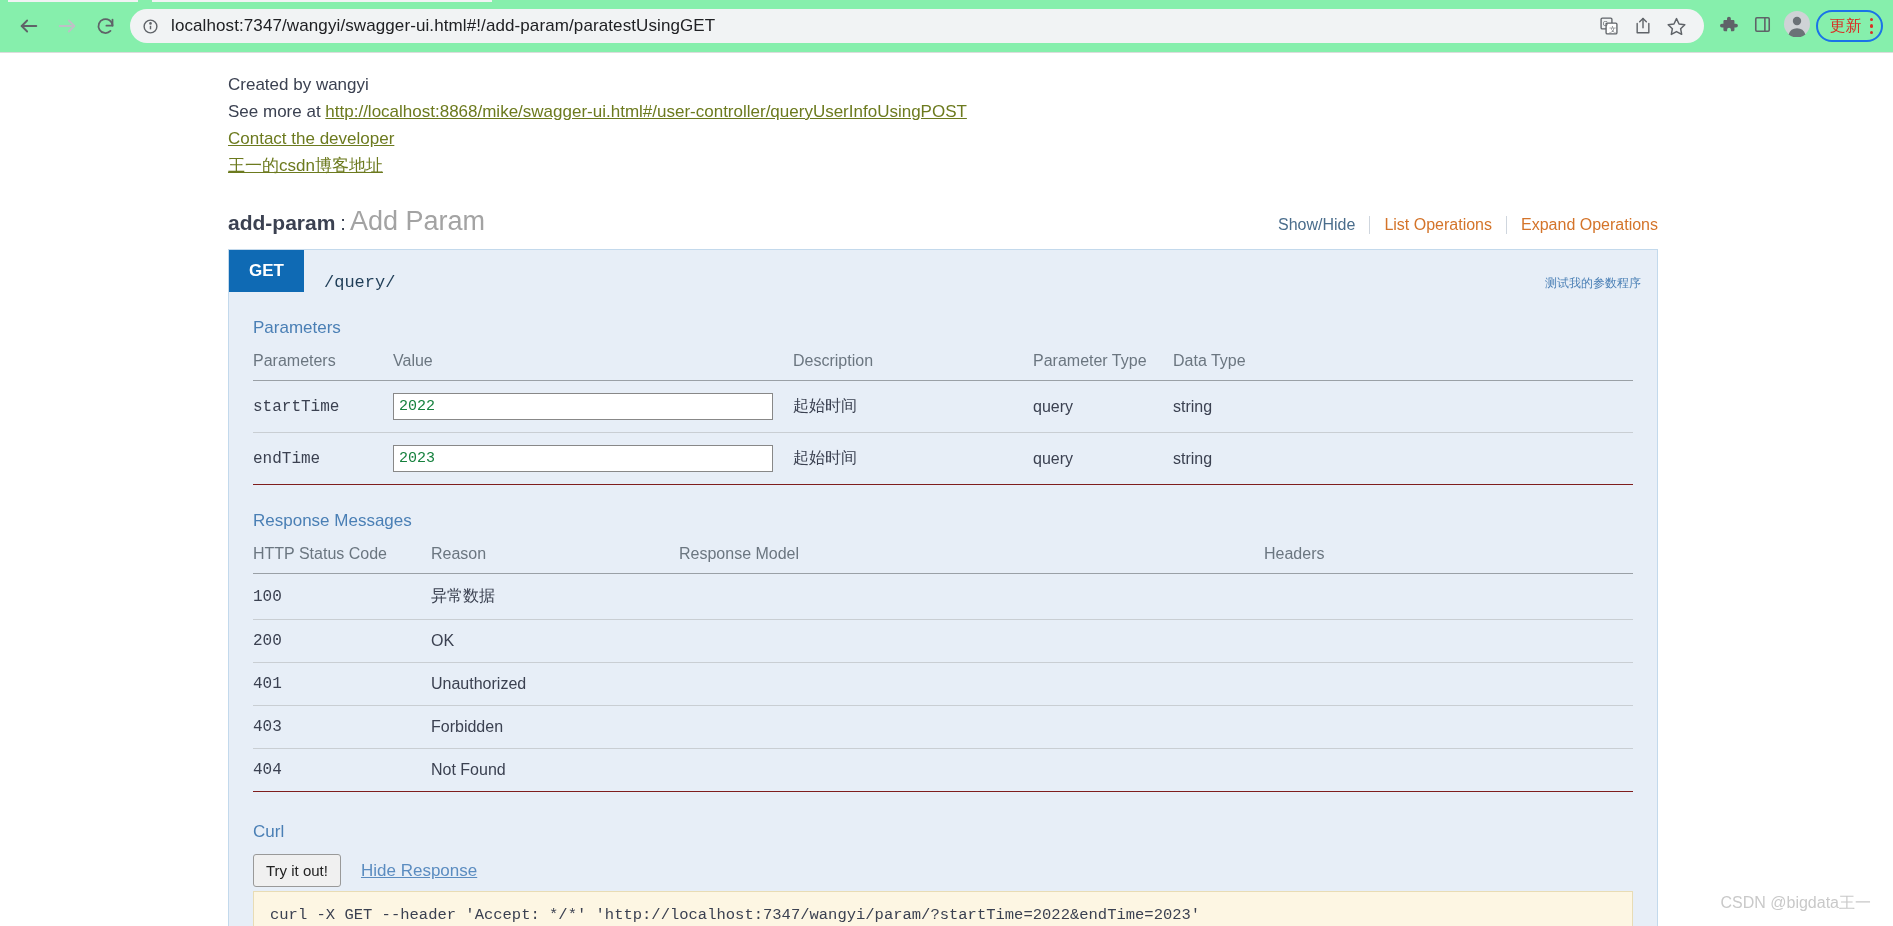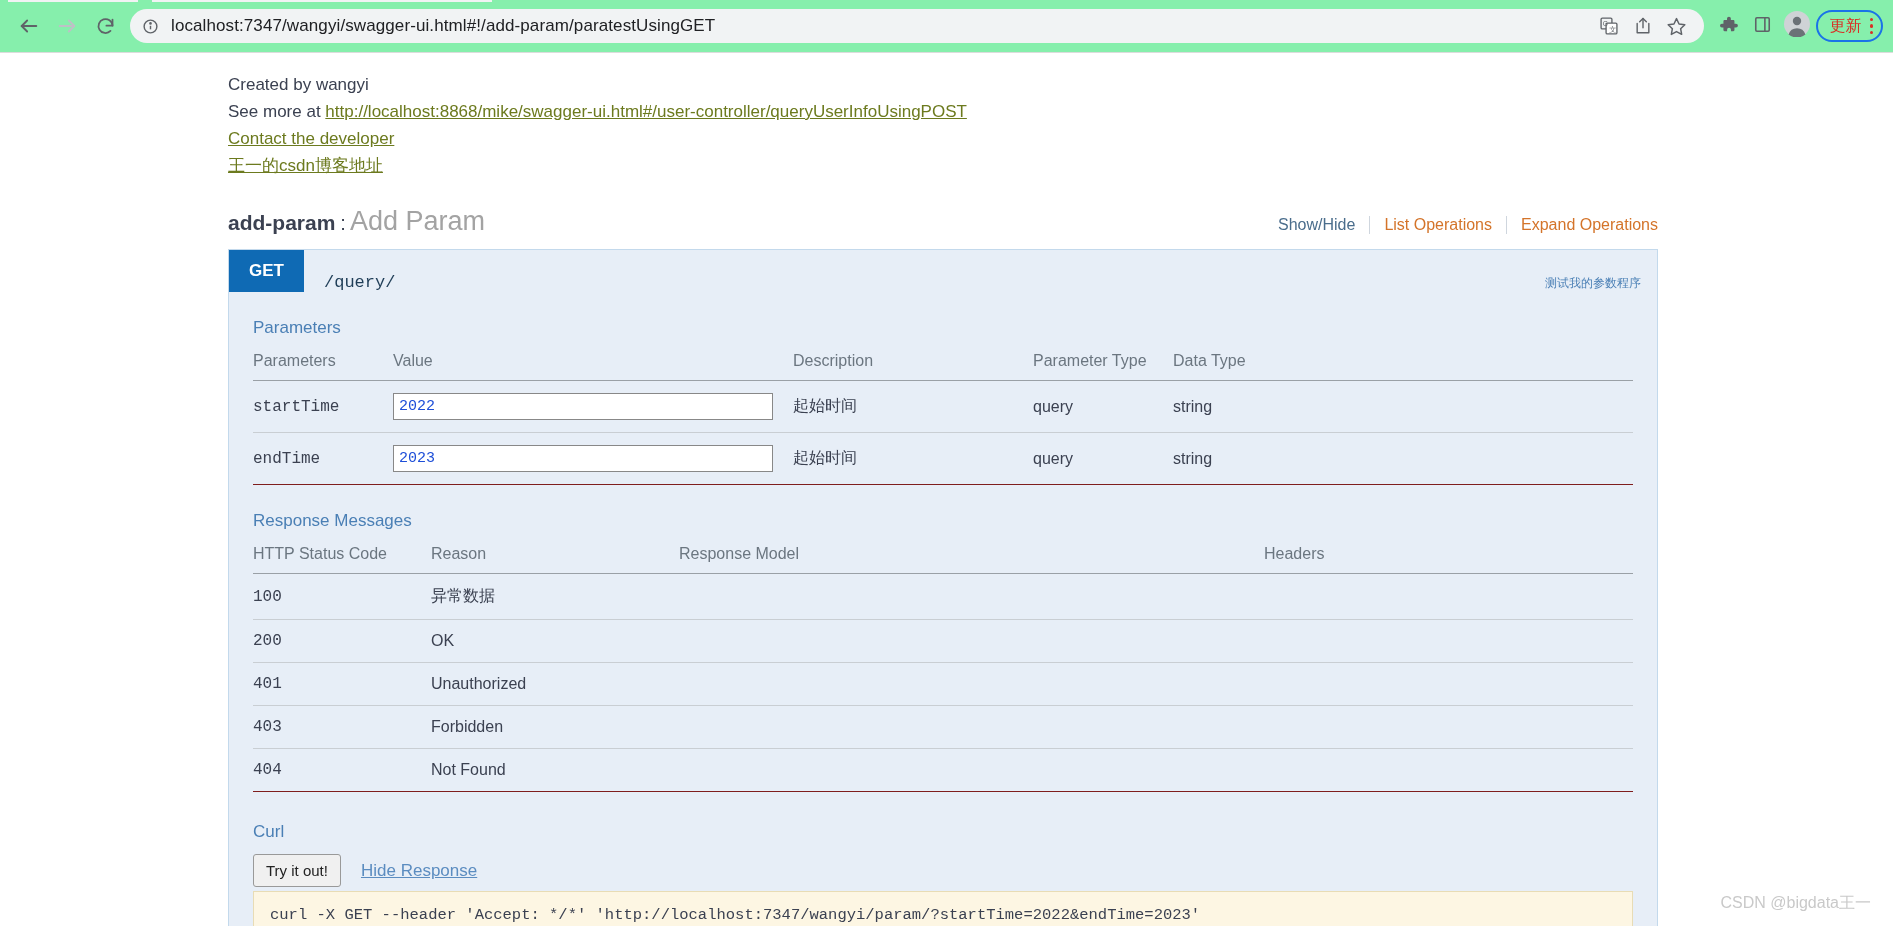--- a/index.html
+++ b/index.html
@@ -250,21 +250,21 @@
   td.mono {
     font-family: "Liberation Mono", monospace;
     font-size: 16px;
   }
   input.param-input {
     width: 380px;
     height: 27px;
     padding: 2px 5px;
     font-family: "Liberation Mono", monospace;
     font-size: 15px;
-    color: #1d4ed8;
+    color: #15803d;
     border: 1px solid #888;
     background: #ffffff;
   }
 
   #params-table col.c1 { width: 140px; }
   #params-table col.c2 { width: 400px; }
   #params-table col.c3 { width: 240px; }
   #params-table col.c4 { width: 140px; }
 
   #responses-table col.r1 { width: 178px; }

